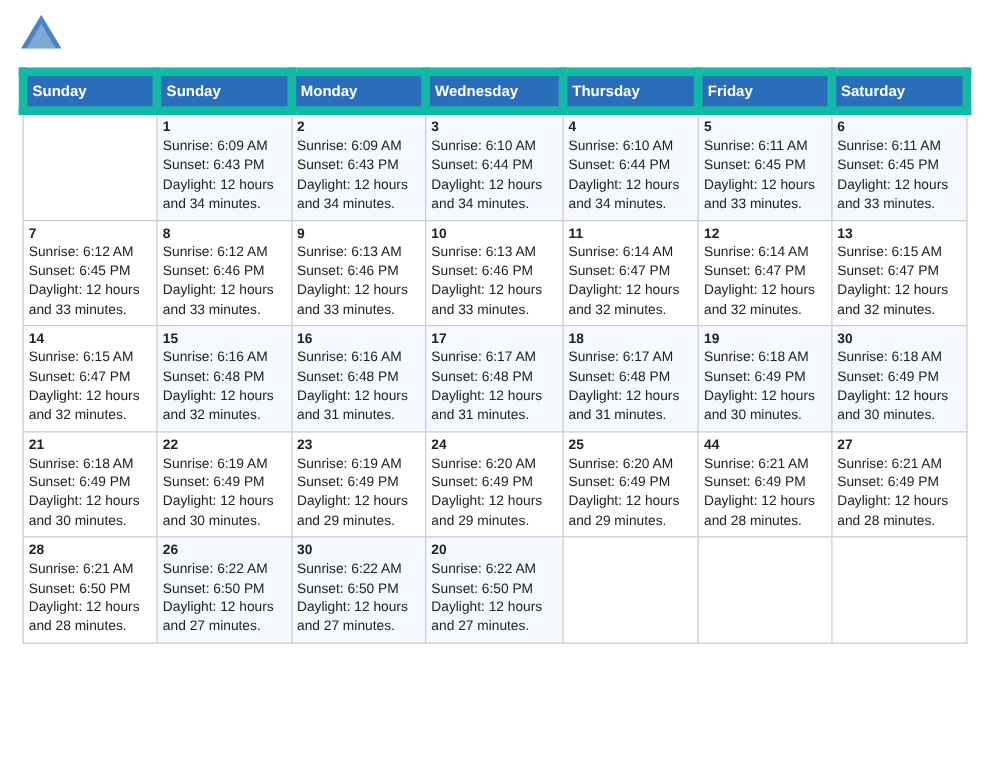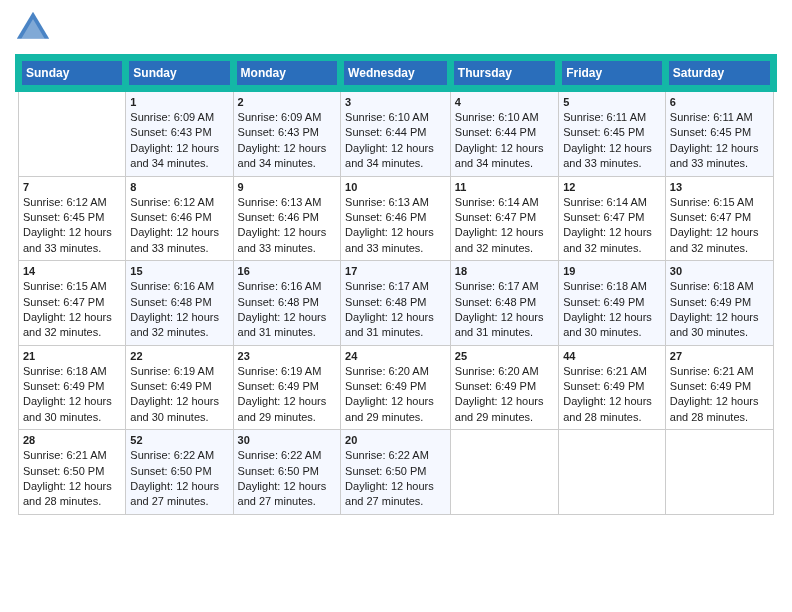--- a/index.html
+++ b/index.html
@@ -331,21 +331,21 @@
         </tr>
         <tr>
           <td>
             <span class="day-num">28</span>
             <div class="day-info" style="white-space: pre-line;">Sunrise: 6:21 AM
 Sunset: 6:50 PM
 Daylight: 12 hours
 and 28 minutes.</div>
           </td>
           <td>
-            <span class="day-num">52</span>
+            <span class="day-num">26</span>
             <div class="day-info" style="white-space: pre-line;">Sunrise: 6:22 AM
 Sunset: 6:50 PM
 Daylight: 12 hours
 and 27 minutes.</div>
           </td>
           <td>
             <span class="day-num">30</span>
             <div class="day-info" style="white-space: pre-line;">Sunrise: 6:22 AM
 Sunset: 6:50 PM
 Daylight: 12 hours

